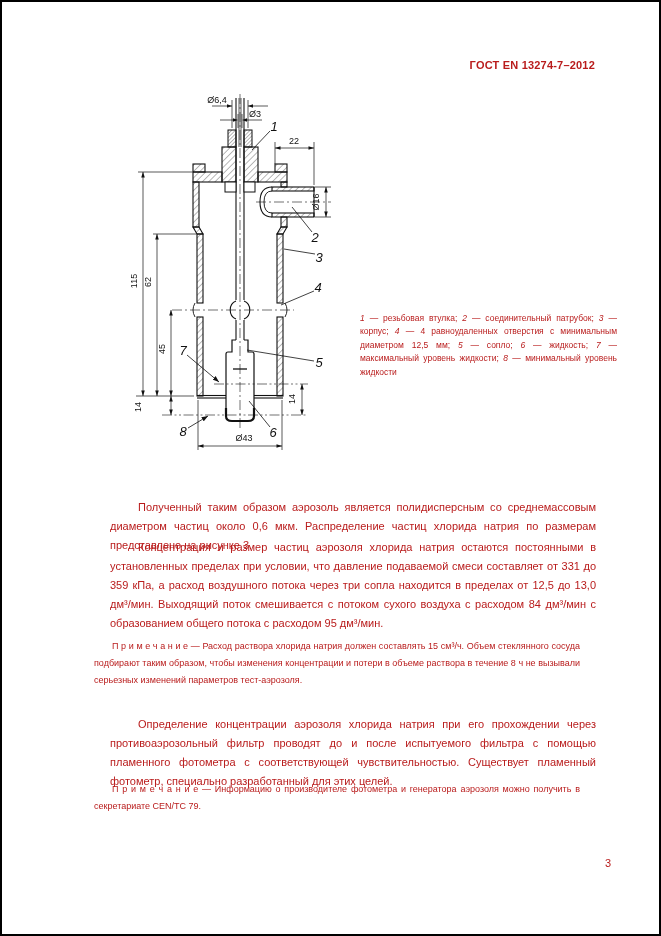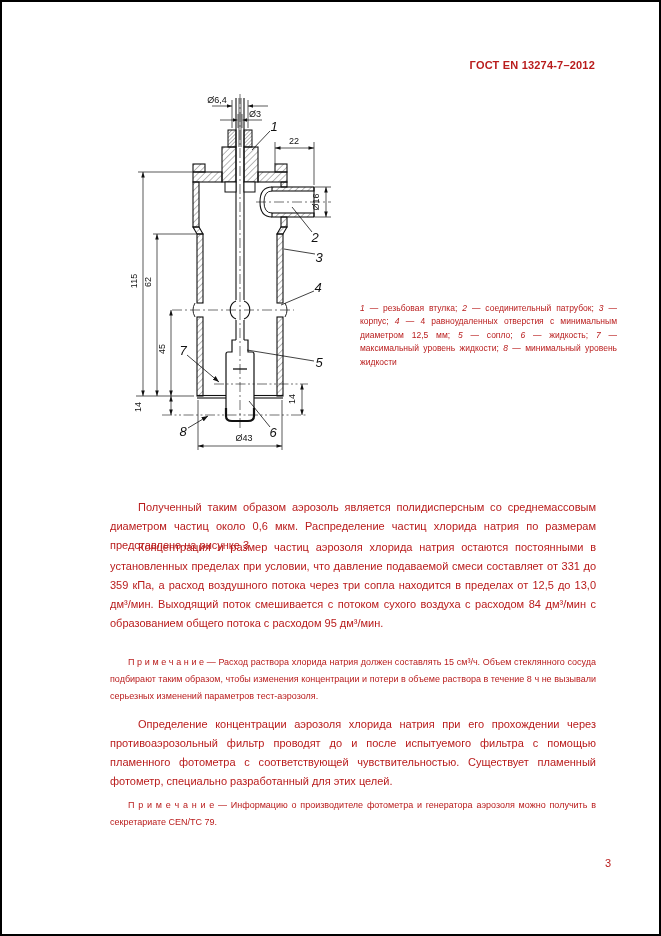--- a/index.html
+++ b/index.html
@@ -12,31 +12,31 @@
     font-family:"Liberation Sans",sans-serif;
     color:#b91c1c;
     overflow:hidden;
   }
   .header{
     position:absolute;top:57px;right:64px;
     font-size:11px;font-weight:bold;letter-spacing:0.2px;
   }
   .figure-svg{position:absolute;left:126px;top:88px;}
   .legend{
-    position:absolute;left:358px;top:300px;width:257px;
+    position:absolute;left:358px;top:310px;width:257px;
     font-size:8.5px;line-height:13.4px;text-align:justify;
   }
   .legend em{font-style:italic;font-weight:normal;}
   .caption{
     position:absolute;left:358px;top:396px;width:257px;
     font-size:9.5px;line-height:16.4px;text-align:justify;
   }
   .body-text{position:absolute;left:92px;width:486px;text-align:justify;}
   .para{font-size:11px;line-height:19px;text-indent:28px;margin:16px;}
-  .note{font-size:9px;line-height:17px;text-indent:18px;margin:16px;}
+  .note{font-size:9px;line-height:17px;text-indent:18px;margin:0;}
   .p1{top:480px;} .p2{top:520px;} .n1{top:636px;} .p3{top:697px;} .n2{top:779px;}
   .page-number{position:absolute;left:603px;top:855px;font-size:11px;}
   svg text{font-family:"Liberation Sans","DejaVu Sans",sans-serif;fill:#111;}
   svg .dimtxt{font-size:9px;}
   svg .callout{font-size:13px;font-style:italic;}
 </style>
 </head>
 <body>
 
 <div class="page">

